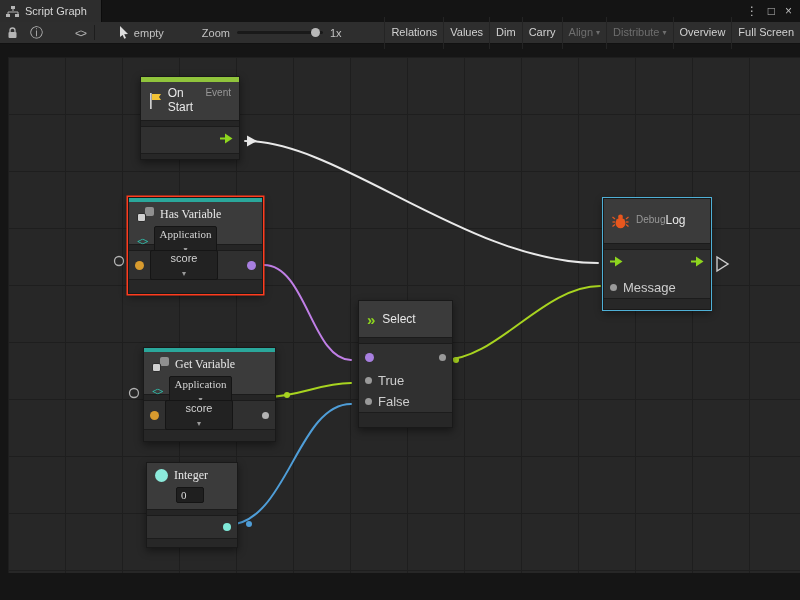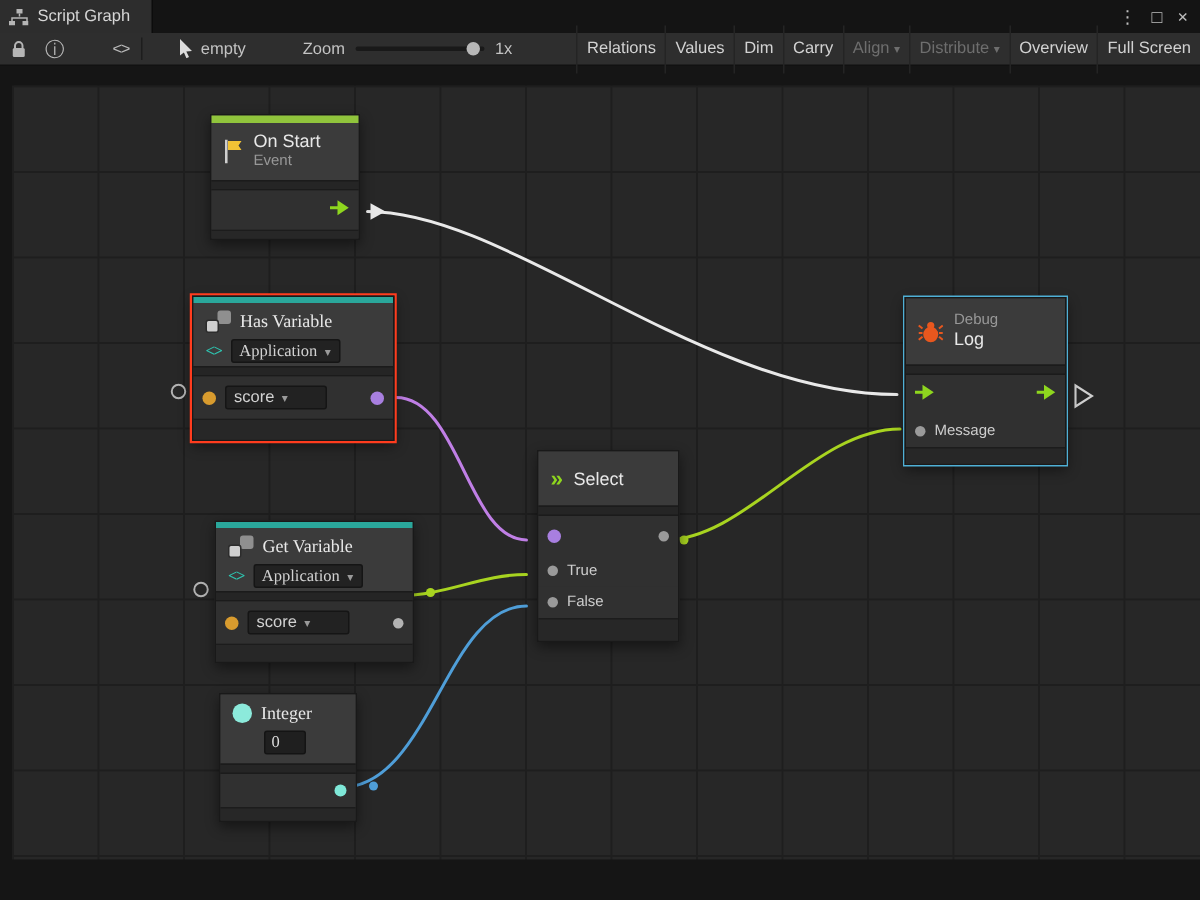--- a/index.html
+++ b/index.html
@@ -49,30 +49,30 @@
   .node { position:absolute; z-index:2; background:#2f2f2f; border:1px solid #191919;
           box-shadow:0 3px 8px rgba(0,0,0,.45); color:#e2e2e2; font-size:12px; }
   .sel-red  { box-shadow:0 0 0 1.5px #ff3c1e, 0 3px 8px rgba(0,0,0,.45); }
   .sel-blue { box-shadow:0 0 0 1px #4fb0d6, 0 3px 8px rgba(0,0,0,.45); }
   .colorbar { width:100%; }
   .nheader { background:#3b3b3b; padding:5px 8px; display:flex; align-items:center; gap:7px; }
   .nheader.col { flex-direction:column; align-items:flex-start; gap:4px; padding:5px 8px;font-family:Liberation Serif, serif; }
   .hline { display:flex; align-items:center; gap:6px; }
   .ntitle { font-size:12px; color:#e8e8e8; }
   .nsub { font-size:10px; color:#989898; }
-  .ttlcol { display:flex; flex-direction:column; line-height:1.15; }
+  .ttlcol { display:flex; line-height:1.15; }
   .ndiv { background:#252525; border-top:1px solid #1b1b1b; border-bottom:1px solid #1b1b1b; height:7px; }
   .prow { display:flex; align-items:center; padding:0 6px; background:#303030; gap:6px; position:relative; }
-  .plabel { font-size:10px; color:#cdcdcd; }
+  .plabel { font-size:13px; color:#cdcdcd; }
   .nfoot { background:#272727; border-top:1px solid #1c1c1c; }
   .dot { border-radius:50%; flex:0 0 auto; }
   .d9 { width:9px; height:9px; } .d7 { width:7px; height:7px; } .d8 { width:8px; height:8px; }
   .push { margin-left:auto; }
   .dd { background:#222; border:1px solid #151515; border-radius:2px; padding:1px 5px;
-        font-size:11px; color:#d2d2d2; display:flex; align-items:center; gap:5px; cursor:default; }
+        font-size:11px; color:#d2d2d2; display:flex; align-items:center; gap:5px; cursor:default;flex-direction:column; }
   .dd .caret { font-size:8px; color:#9a9a9a; }
   .ddvar { width:68px; justify-content:flex-start; }
   .kindglyph { color:#2ec4b0; font-weight:bold; font-size:11px; letter-spacing:-1px; }
   .selicon { color:#8ed61e; font-weight:bold; font-size:15px; line-height:1; }
   .inticon { width:13px; height:13px; border-radius:50%; background:#8ceadb; }
   .numbox { background:#1f1f1f; border:1px solid #141414; border-radius:2px; width:28px;
             height:16px; font-size:11px; color:#ddd; padding:0 4px; line-height:15px; margin-left:21px; }
   .varicon { position:relative; width:17px; height:15px; flex:0 0 auto; }
   .varicon .sq { position:absolute; width:9px; height:9px; border-radius:2px; }
   .varicon .sq1 { right:0; top:0; background:#8f8f8f; }

